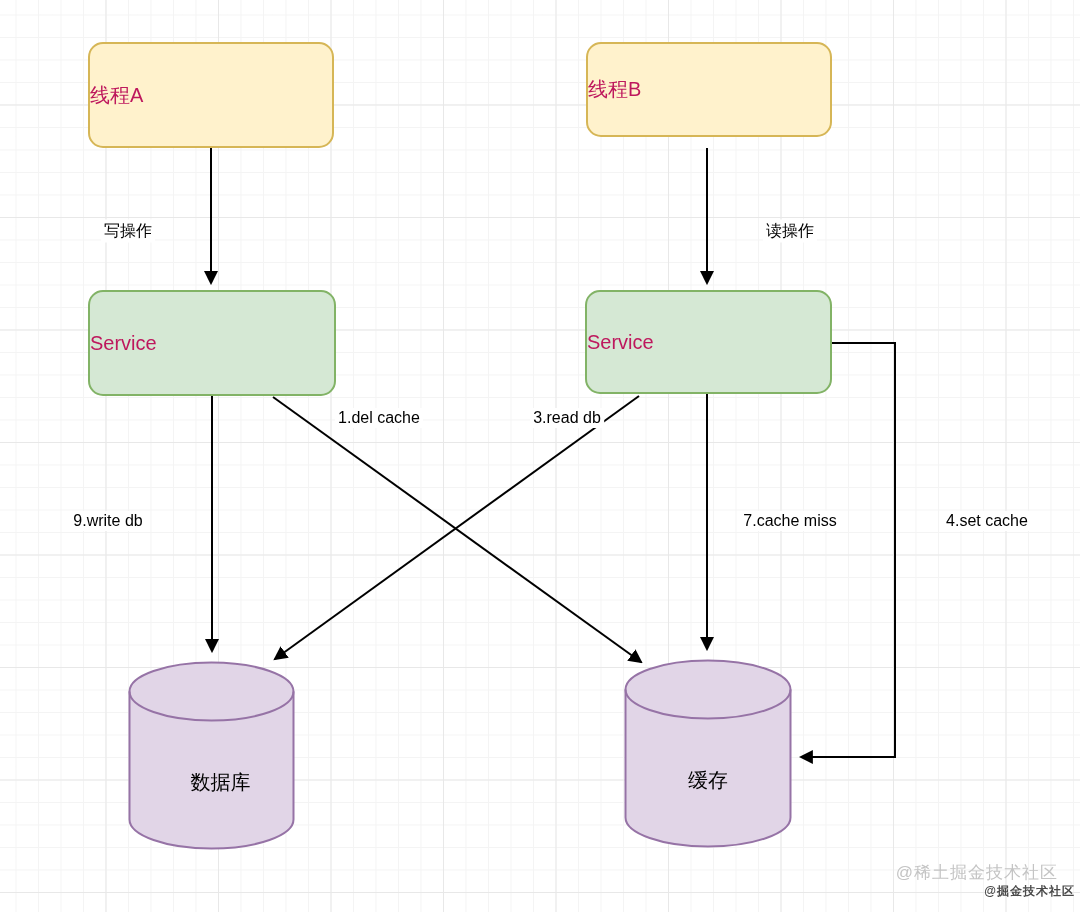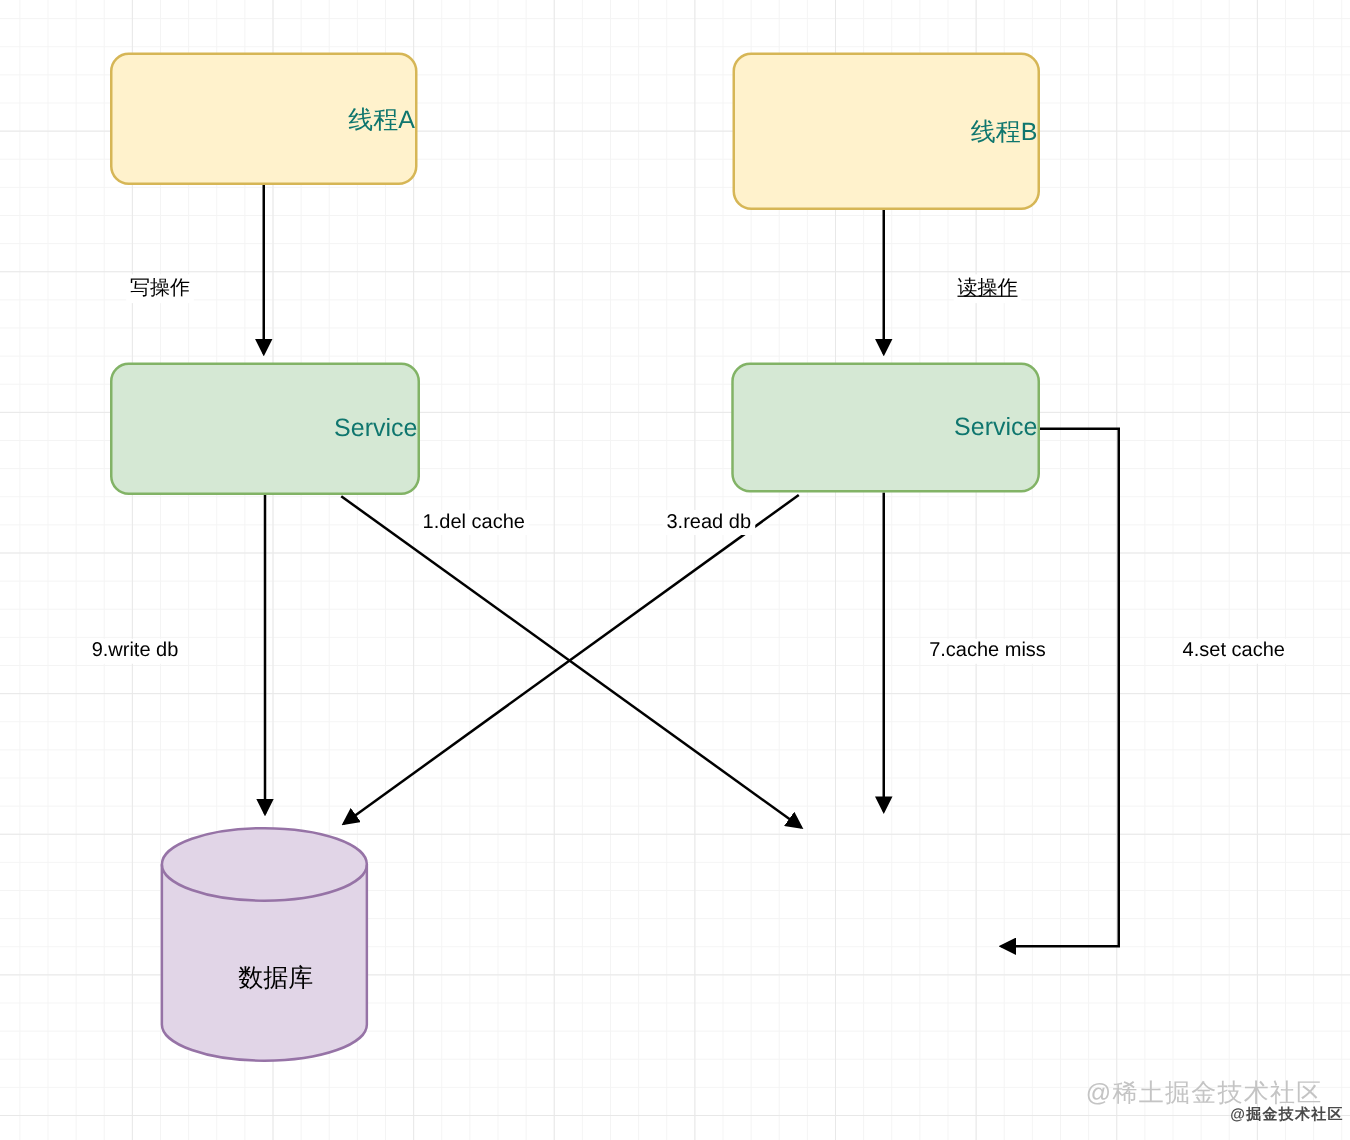--- a/index.html
+++ b/index.html
@@ -26,23 +26,23 @@
     position: absolute;
     left: 0; top: 0;
     width: 1080px;
     height: 912px;
     pointer-events: none;
   }
   .node {
     position: absolute;
     display: flex;
     align-items: center;
-    justify-content: flex-end;
+    justify-content: flex-start;
     font-size: 20px;
-    color: #0f766e;
+    color: #be185d;
     border-radius: 15px;
     border: 2px solid;
     box-sizing: border-box;
   }
   .node.yellow { background: #FFF2CC; border-color: #D6B656; }
   .node.green  { background: #D5E8D4; border-color: #82B366; }
   .cyl {
     position: absolute;
   }
   .cyl .cyl-label {
@@ -60,21 +60,21 @@
     font-size: 16px;
     color: #000000;
     background: #ffffff;
     padding: 1px 3px;
     white-space: nowrap;
   }
   .wm1 {
     position: absolute;
     right: 22px;
     top: 861px;
-    font-size: 20px;
+    font-size: 17px;
     color: #c4c4c4;
     letter-spacing: 1px;
   }
   .wm2 {
     position: absolute;
     right: 5px;
     top: 883px;
     font-size: 12px;
     font-weight: bold;
     color: #4a4a4a;
@@ -98,43 +98,50 @@
     <path d="M 707 394 L 707 649" stroke="#000000" stroke-width="2" fill="none" marker-end="url(#arrow)"></path>
     <path d="M 273 397 L 641 662" stroke="#000000" stroke-width="2" fill="none" marker-end="url(#arrow)"></path>
     <path d="M 639 396 L 275 659" stroke="#000000" stroke-width="2" fill="none" marker-end="url(#arrow)"></path>
     <path d="M 832 343 L 895 343 L 895 757 L 801 757" stroke="#000000" stroke-width="2" fill="none" marker-end="url(#arrow)"></path>
   </svg>
 
   <div class="node yellow" style="left:88px; top:42px; width:246px; height:106px;">
     <span>线程A</span>
   </div>
 
-  <div class="node yellow" style="left:586px; top:42px; width:246px; height:126px;">
+  <div class="node yellow" style="left:586px; top:42px; width:246px; height:95px;">
     <span>线程B</span>
   </div>
 
   <div class="node green" style="left:88px; top:290px; width:248px; height:106px;">
     <span>Service</span>
   </div>
 
   <div class="node green" style="left:585px; top:290px; width:247px; height:104px;">
     <span>Service</span>
   </div>
 
   <div class="cyl" style="left:128px; top:661px; width:185px; height:189px;">
     <svg width="167" height="189" viewBox="0 0 167 189">
       <path d="M 1.5 30.5 A 82 29 0 0 1 165.5 30.5 L 165.5 158.5 A 82 29 0 0 1 1.5 158.5 Z" fill="#E1D5E7" stroke="#9673A6" stroke-width="2"></path>
       <path d="M 1.5 30.5 A 82 29 0 0 0 165.5 30.5" fill="none" stroke="#9673A6" stroke-width="2"></path>
     </svg>
     <div class="cyl-label">数据库</div>
   </div>
 
+  <div class="cyl" style="left:624px; top:659px; width:168px; height:189px;">
+    <svg width="168" height="189" viewBox="0 0 168 189">
+      <path d="M 1.5 30.5 A 82.5 29 0 0 1 166.5 30.5 L 166.5 158.5 A 82.5 29 0 0 1 1.5 158.5 Z" fill="#E1D5E7" stroke="#9673A6" stroke-width="2"></path>
+      <path d="M 1.5 30.5 A 82.5 29 0 0 0 166.5 30.5" fill="none" stroke="#9673A6" stroke-width="2"></path>
+    </svg>
+    <div class="cyl-label">缓存</div>
+  </div>
 
   <div class="edge-label" style="left:128px; top:231px;">写操作</div>
-  <div class="edge-label" style="left:790px; top:231px;text-decoration:underline;">读操作</div>
+  <div class="edge-label" style="left:790px; top:231px;">读操作</div>
   <div class="edge-label" style="left:379px; top:418px;">1.del cache</div>
   <div class="edge-label" style="left:531px; top:418px;margin-left:36px;">3.read db</div>
   <div class="edge-label" style="left:108px; top:521px;">9.write db</div>
   <div class="edge-label" style="left:790px; top:521px;">7.cache miss</div>
   <div class="edge-label" style="left:987px; top:521px;">4.set cache</div>
 
   <div class="wm1">@稀土掘金技术社区</div>
   <div class="wm2">@掘金技术社区</div>
 
 </div>

